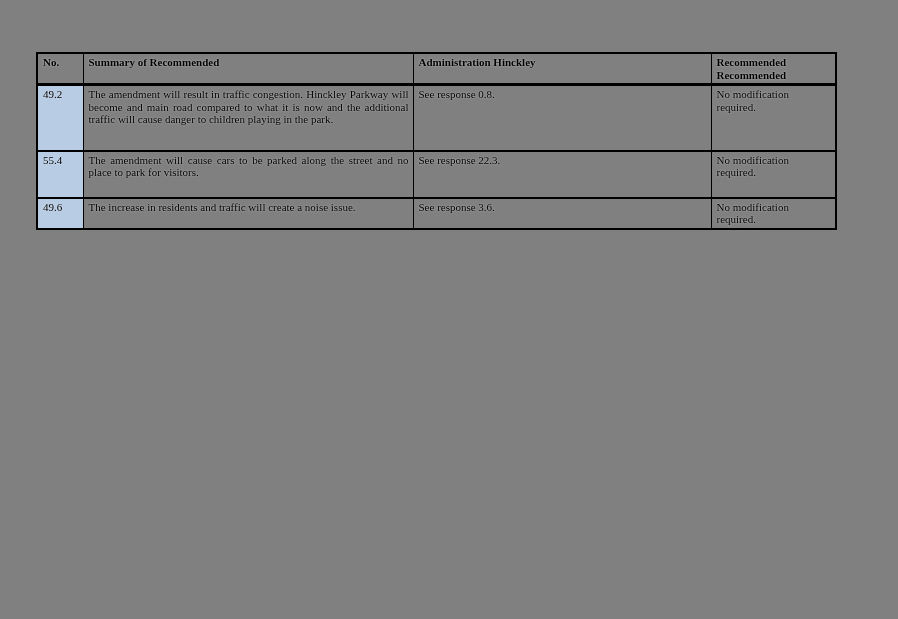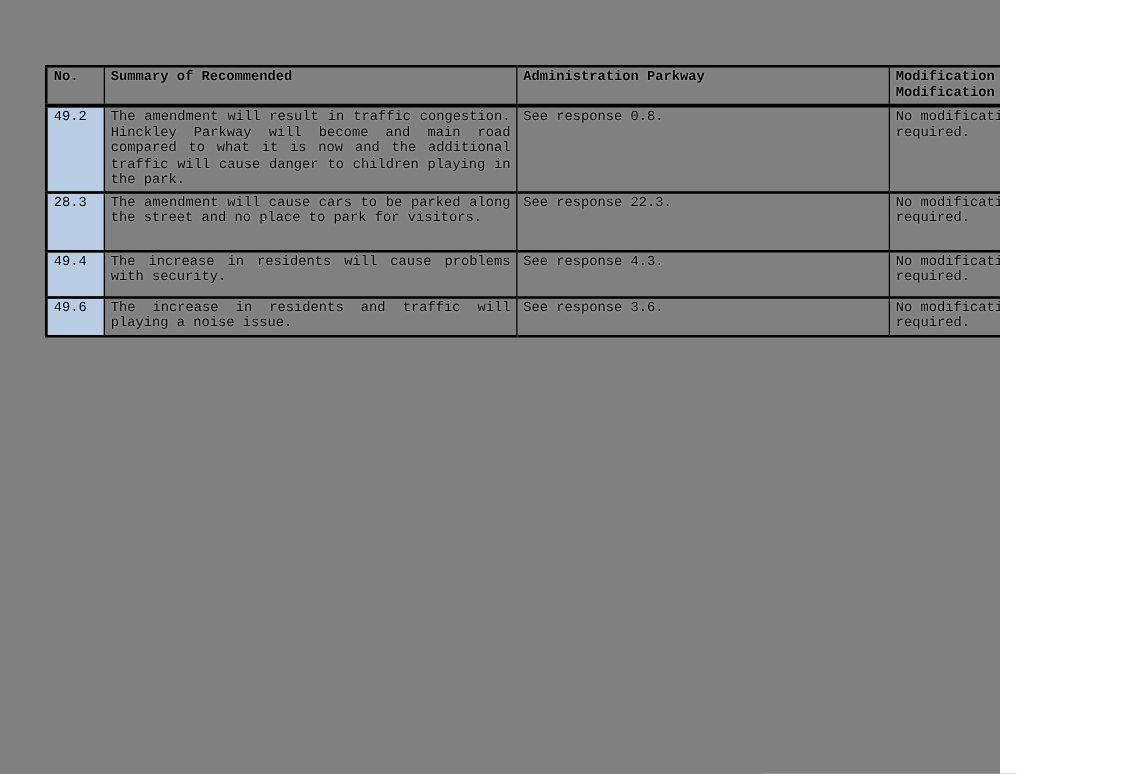--- a/index.html
+++ b/index.html
@@ -1,25 +1,25 @@
 <!DOCTYPE html>
 <html><head>
 <meta charset="utf-8">
 <style>
   html, body {
     margin: 0;
     padding: 0;
   }
   .stage {
     position: relative;
-    width: 800px;
+    width: 898px;
     height: 619px;
     background: #808080;
     overflow: hidden;
-    font-family: Liberation Mono, monospace;
+    font-family: Liberation Serif, serif;
   }
   table.submissions {
     position: absolute;
     left: 36px;
     top: 52px;
     width: 799px;
     border-collapse: collapse;
     table-layout: fixed;
     font-size: 11px;
     line-height: 12.5px;
@@ -70,44 +70,38 @@
     <colgroup>
       <col class="col-no">
       <col class="col-summary">
       <col class="col-response">
       <col class="col-modification">
     </colgroup>
     <thead>
       <tr class="header-row">
         <th>No.</th>
         <th>Summary of Recommended</th>
-        <th>Administration Parkway</th>
-        <th>Modification Modification</th>
+        <th>Administration Hinckley</th>
+        <th>Recommended Recommended</th>
       </tr>
     </thead>
     <tbody>
       <tr class="row-0">
         <td class="cell-no">49.2</td>
         <td class="cell-summary">The amendment will result in traffic congestion. Hinckley Parkway will become and main road compared to what it is now and the additional traffic will cause danger to children playing in the park.</td>
         <td class="cell-response">See response 0.8.</td>
         <td class="cell-modification">No modification required.</td>
       </tr>
       <tr class="row-1">
-        <td class="cell-no">28.3</td>
+        <td class="cell-no">55.4</td>
         <td class="cell-summary">The amendment will cause cars to be parked along the street and no place to park for visitors.</td>
         <td class="cell-response">See response 22.3.</td>
         <td class="cell-modification">No modification required.</td>
       </tr>
-      <tr class="row-2">
-        <td class="cell-no">49.4</td>
-        <td class="cell-summary">The increase in residents will cause problems with security.</td>
-        <td class="cell-response">See response 4.3.</td>
-        <td class="cell-modification">No modification required.</td>
-      </tr>
       <tr class="row-4">
         <td class="cell-no">49.6</td>
-        <td class="cell-summary">The increase in residents and traffic will playing a noise issue.</td>
+        <td class="cell-summary">The increase in residents and traffic will create a noise issue.</td>
         <td class="cell-response">See response 3.6.</td>
         <td class="cell-modification">No modification required.</td>
       </tr>
     </tbody>
   </table>
 </div>
 
 </body></html>

